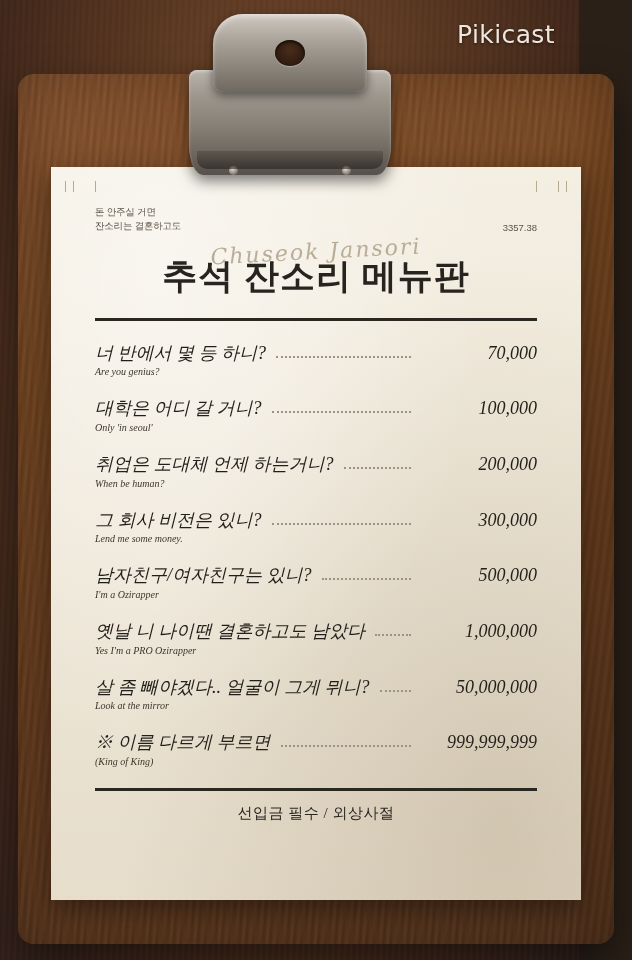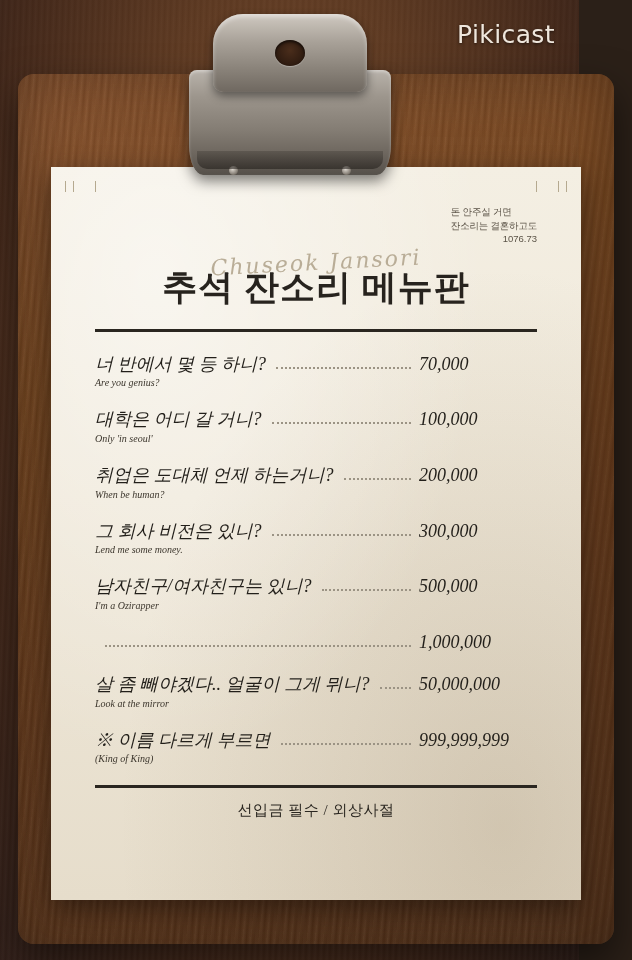--- a/index.html
+++ b/index.html
@@ -170,21 +170,20 @@
     padding: 38px 44px 0 44px;
   }
 
   .meta-row {
     display: flex;
     justify-content: space-between;
     align-items: flex-end;
     font-size: 9.5px;
     color: #5b5347;
     font-family: "Liberation Sans", sans-serif;
-    flex-direction: column;
   }
   .meta-left div { line-height: 1.45; letter-spacing: -0.2px; }
   .meta-date { font-size: 9.5px; color: #5b5347; }
 
   .title-wrap {
     position: relative;
     text-align: center;
     margin-top: 14px;
   }
   .script {
@@ -244,21 +243,21 @@
     flex: 1 1 auto;
     border-bottom: 2px dotted #9b9384;
     margin: 0 8px 0 10px;
     height: 13px;
     min-width: 14px;
   }
   .mi-price {
     flex: 0 0 auto;
     font-size: 18px;
     color: #221f1a;
-    text-align: left;
+    text-align: right;
     white-space: nowrap;
     min-width: 118px;
   }
 
   .footer {
     text-align: center;
     font-size: 15px;
     color: #2a2620;
     padding: 13px 0 0 0;
     letter-spacing: 0.5px;
@@ -294,21 +293,21 @@
       <div class="tick" style="right:14px;"></div>
     </div>
 
     <div class="content">
 
       <div class="meta-row">
         <div class="meta-left">
           <div>돈 안주실 거면</div>
           <div>잔소리는 결혼하고도</div>
         </div>
-        <div class="meta-date">1076.73</div>
+        <div class="meta-date">3357.38</div>
       </div>
 
       <div class="title-wrap">
         <div class="script">Chuseok Jansori</div>
         <div class="title">추석 잔소리 메뉴판</div>
       </div>
 
       <div class="rule"></div>
 
       <div class="menu">
@@ -352,20 +351,24 @@
         <div class="menu-item">
           <div class="mi-texts">
             <div class="mi-ko">남자친구/여자친구는 있니?</div>
             <div class="mi-en">I'm a Ozirapper</div>
           </div>
           <div class="mi-dots"></div>
           <div class="mi-price">500,000</div>
         </div>
 
         <div class="menu-item">
+          <div class="mi-texts">
+            <div class="mi-ko">옛날 니 나이땐 결혼하고도 남았다</div>
+            <div class="mi-en">Yes I'm a PRO Ozirapper</div>
+          </div>
           <div class="mi-dots"></div>
           <div class="mi-price">1,000,000</div>
         </div>
 
         <div class="menu-item">
           <div class="mi-texts">
             <div class="mi-ko">살 좀 빼야겠다.. 얼굴이 그게 뮈니?</div>
             <div class="mi-en">Look at the mirror</div>
           </div>
           <div class="mi-dots"></div>

